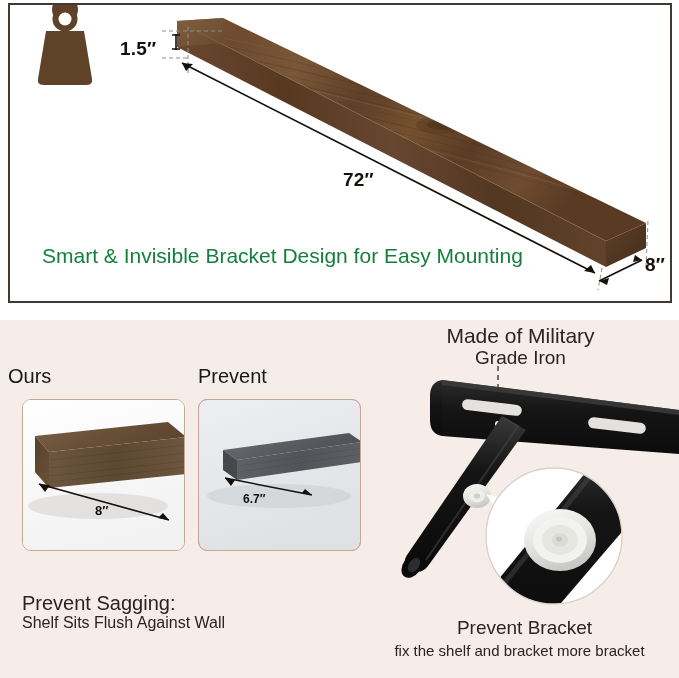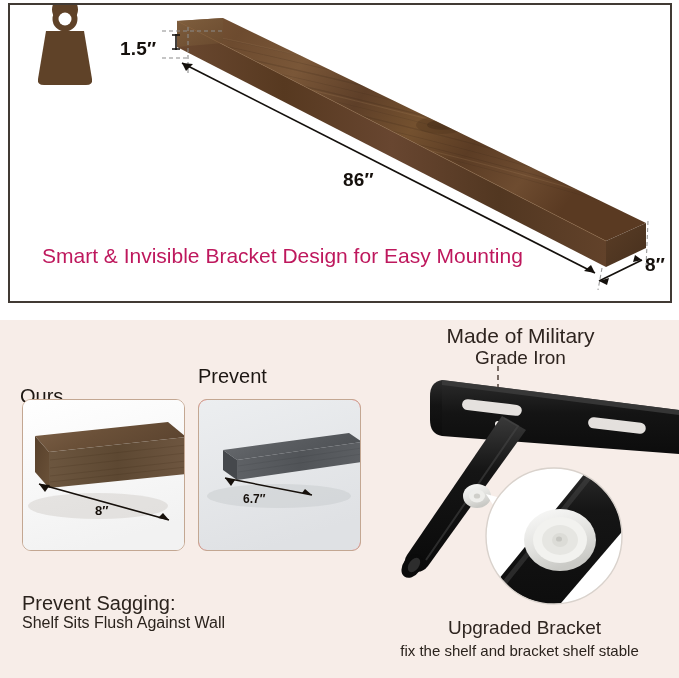--- a/index.html
+++ b/index.html
@@ -45,35 +45,35 @@
     letter-spacing:-0.5px;
   }
   .weight-unit{
     position:absolute;left:0;top:51px;width:70px;text-align:center;
     font-size:13px;font-weight:bold;color:#ffffff;line-height:1;
     letter-spacing:.3px;
   }
 
   .headline{
     position:absolute;left:32px;top:236px;width:520px;
-    font-size:21px;line-height:1.42;color:#be185d;
+    font-size:21px;line-height:1.42;color:#15803d;
     font-weight:normal;
   }
 
   
   .bottom{
     position:absolute;left:0;top:320px;width:679px;height:358px;
     background:#f7ede8;
     overflow:hidden;
   }
 
   .cmp-title{
     position:absolute;font-size:20px;color:#1d1713;font-weight:normal;
   }
-  .cmp-title.ours{left:20px;top:45px;margin-top:20px;}
+  .cmp-title.ours{left:8px;top:45px;}
   .cmp-title.others{left:198px;top:45px;}
 
   .cmp-card{
     position:absolute;top:79px;height:152px;
     border:1px solid #c3a792;
     border-radius:9px;
     box-sizing:border-box;
     overflow:hidden;
   }
   .cmp-card.ours{left:22px;width:163px;background:#ffffff;}
@@ -214,21 +214,21 @@
         </g>
       </svg>
 
       <div class="weight-badge">
         <div class="weight-num">55</div>
         <div class="weight-unit">LBS</div>
       </div>
     </div>
 
     <div class="dim dim-15">1.5″</div>
-    <div class="dim dim-72">86″</div>
+    <div class="dim dim-72">72″</div>
     <div class="dim dim-8">8″</div>
 
     <div class="headline">Smart &amp; Invisible Bracket Design for Easy Mounting</div>
   </div>
 
   <div class="bottom">
 
     <div class="cmp-title ours">Ours</div>
     <div class="cmp-title others">Prevent</div>
 
@@ -383,17 +383,17 @@
             <ellipse cx="184" cy="196" rx="27" ry="23" fill="#f2f2ef"></ellipse>
             <ellipse cx="184" cy="196" rx="18" ry="15" fill="#e6e6e2"></ellipse>
             <ellipse cx="184" cy="196" rx="8" ry="7" fill="#dcdcd7"></ellipse>
             <ellipse cx="183" cy="195" rx="3" ry="2.6" fill="#c6c6c1"></ellipse>
           </g>
         </g>
         <circle cx="178" cy="192" r="68" fill="none" stroke="#d9d2cc" stroke-width="1.4"></circle>
       </g>
     </svg>
 
-    <div class="upg-h">Upgraded Bracket</div>
-    <div class="upg-s">fix the shelf and bracket shelf stable</div>
+    <div class="upg-h">Prevent Bracket</div>
+    <div class="upg-s">fix the shelf and bracket more bracket</div>
   </div>
 
 </div>
 
 </body></html>

